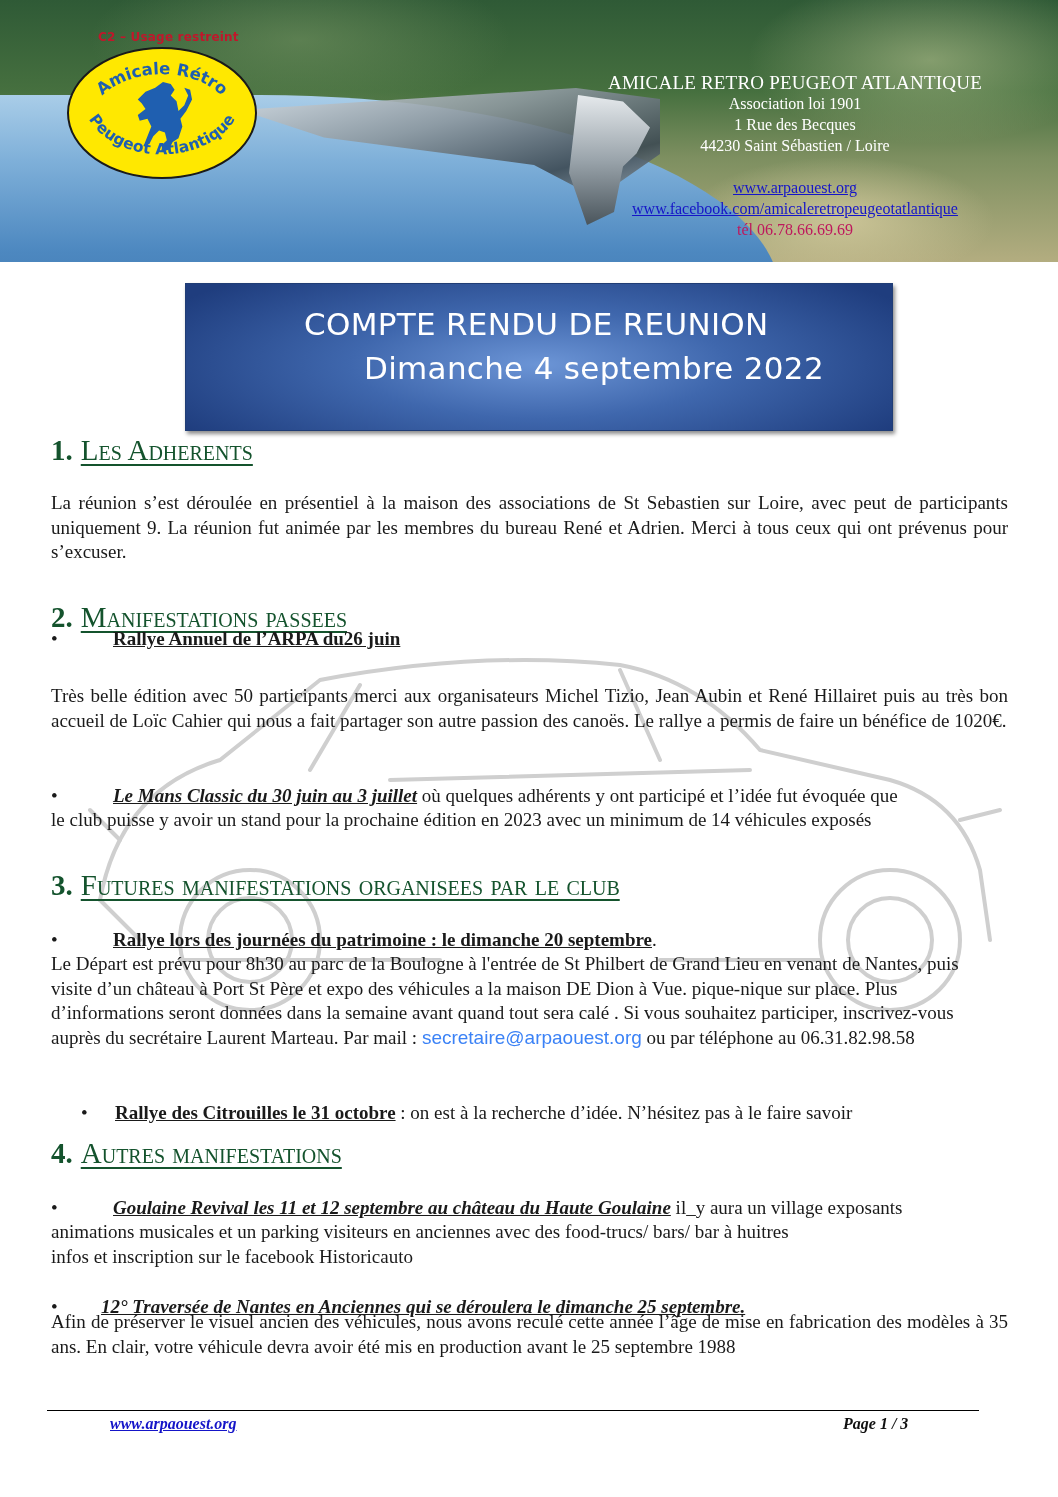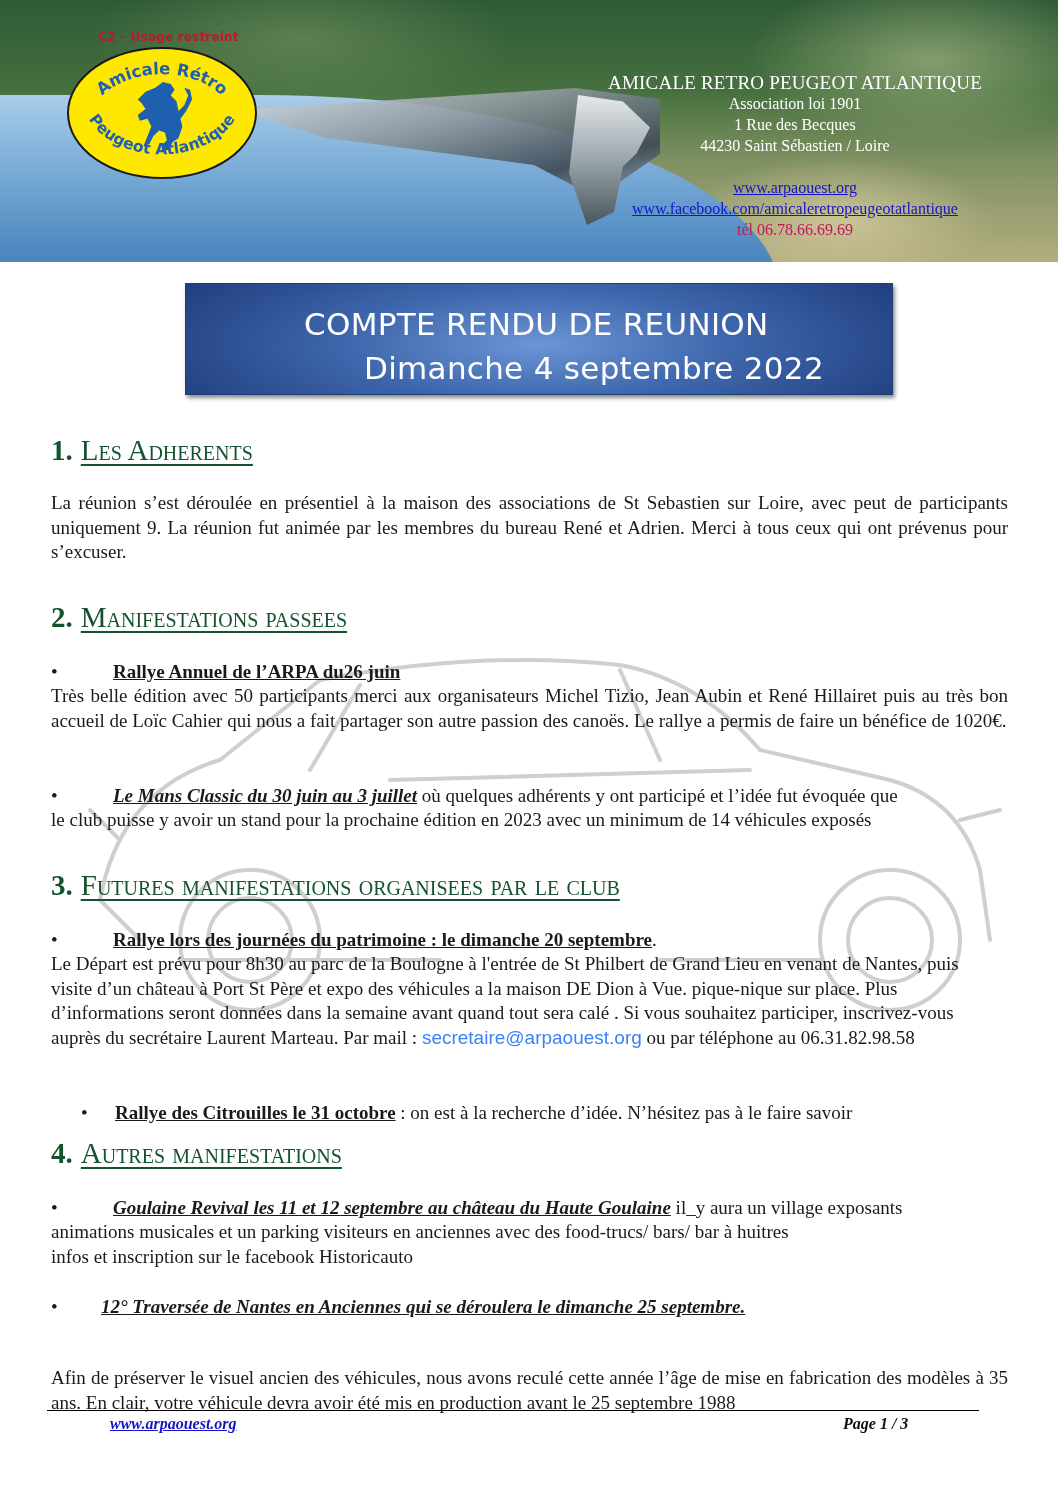--- a/index.html
+++ b/index.html
@@ -47,21 +47,21 @@
     font-family: "Liberation Serif", serif; color: #ffffff; line-height: 21px;
   }
   .org-name { font-size: 19px; letter-spacing: 0.2px; }
   .org-line { font-size: 16px; }
   .org-gap { height: 21px; }
   .org-link { font-size: 16px; color: #1515c8; text-decoration: underline; display: block; }
   .org-tel { font-size: 16px; color: #be185d; }
 
   
   .title-box {
-    position: absolute; left: 185px; top: 283px; width: 708px; height: 112px;
+    position: absolute; left: 185px; top: 283px; width: 708px; height: 148px;
     background: radial-gradient(ellipse 420px 120px at 50% 55%, #6c95d6 0%, #3f67ad 45%, #1f3d7e 100%);
     box-shadow: 2px 3px 4px rgba(0,0,0,0.45);
     border: 1px solid #203d75;
     color: #ffffff; font-family: "DejaVu Sans", sans-serif;
   }
   .title-1 { position: absolute; left: 118px; top: 22px; font-size: 31px; letter-spacing: 0.3px; }
   .title-2 { position: absolute; left: 178px; top: 66px; font-size: 31px; letter-spacing: 0.3px; }
 
   
   .watermark {
@@ -159,21 +159,21 @@
 
   <div class="h1" style="top:434px;">
     <span class="num">1.</span><span class="txt">Les Adherents</span>
   </div>
   <div class="p" style="top:491px;">La réunion s’est déroulée en présentiel à la maison des associations de St Sebastien sur Loire, avec peut de participants uniquement 9. La réunion fut animée par les membres du bureau René et Adrien. Merci à tous ceux qui ont prévenus pour s’excuser.</div>
 
   <div class="h1" style="top:601px;">
     <span class="num">2.</span><span class="txt">Manifestations passees</span>
   </div>
 
-  <div class="bullet-line" style="top:660px;font-family:Liberation Serif, serif;">
+  <div class="bullet-line" style="top:627px;font-family:Liberation Serif, serif;">
     <span class="bullet-dot">•</span><span class="b-title">Rallye Annuel de l’ARPA du26 juin</span>
   </div>
   <div class="p" style="top:684px;">Très belle édition avec 50 participants merci aux organisateurs Michel Tizio, Jean Aubin et René Hillairet puis au très bon accueil de Loïc Cahier qui nous a fait partager son autre passion des canoës. Le rallye a permis de faire un bénéfice de 1020€.</div>
 
   <div class="bullet-line" style="top:784px;">
     <span class="bullet-dot">•</span><span class="b-title it">Le Mans Classic du 30 juin au 3 juillet</span><span> où quelques adhérents y ont participé et l’idée fut évoquée que</span>
   </div>
   <div class="p left" style="top:808px;">le club puisse y avoir un stand pour la prochaine édition en 2023 avec un minimum de 14 véhicules exposés</div>
 
   <div class="h1" style="top:869px;">
@@ -197,18 +197,18 @@
 
   <div class="bullet-line" style="top:1196px;">
     <span class="bullet-dot">•</span><span class="b-title it">Goulaine Revival les 11 et 12 septembre au château du Haute Goulaine</span><span> il_y aura un village exposants</span>
   </div>
   <div class="bullet-line" style="top:1220px;">animations musicales et un parking visiteurs en anciennes avec des food-trucs/ bars/ bar à huitres</div>
   <div class="bullet-line" style="top:1245px;">infos et inscription sur le facebook Historicauto</div>
 
   <div class="bullet-line" style="top:1295px;">
     <span class="bullet-dot" style="width:50px;">•</span><span class="b-title it">12° Traversée de Nantes en Anciennes qui se déroulera le dimanche 25 septembre.</span>
   </div>
-  <div class="p" style="top:1366px;">Afin de préserver le visuel ancien des véhicules, nous avons reculé cette année l’âge de mise en fabrication des modèles à 35 ans. En clair, votre véhicule devra avoir été mis en production avant le 25 septembre 1988</div>
+  <div class="p" style="top:1310px;">Afin de préserver le visuel ancien des véhicules, nous avons reculé cette année l’âge de mise en fabrication des modèles à 35 ans. En clair, votre véhicule devra avoir été mis en production avant le 25 septembre 1988</div>
 </div>
 
 <div class="footer-rule"></div>
 <a class="footer-link">www.arpaouest.org</a>
 <div class="footer-page">Page 1 / 3</div>
 
 </body></html>

